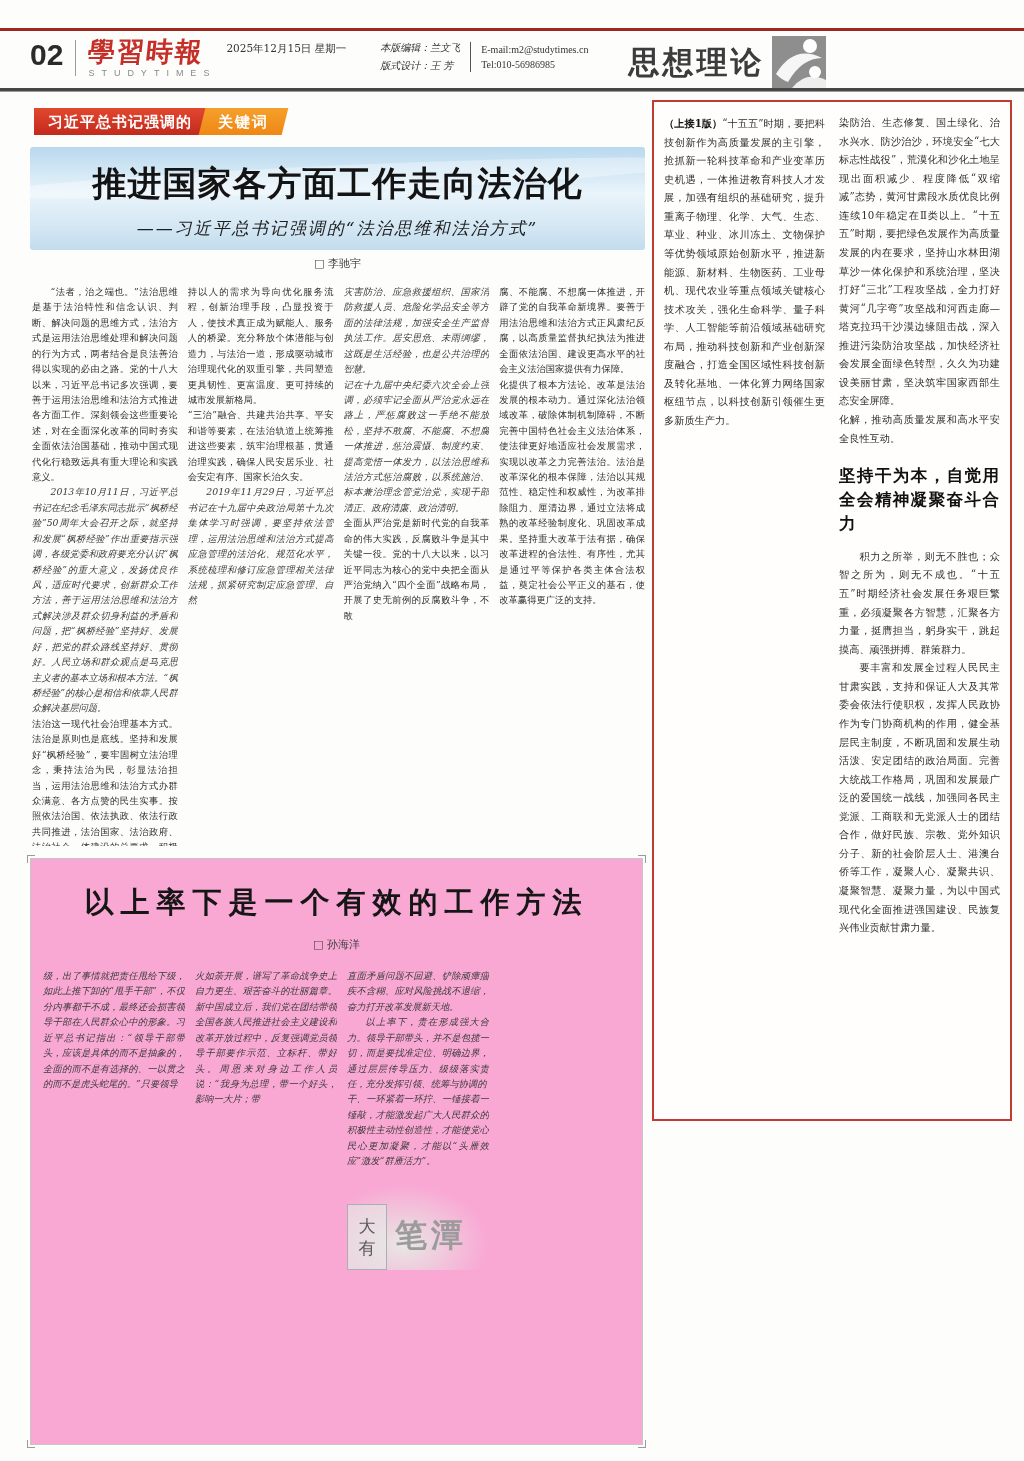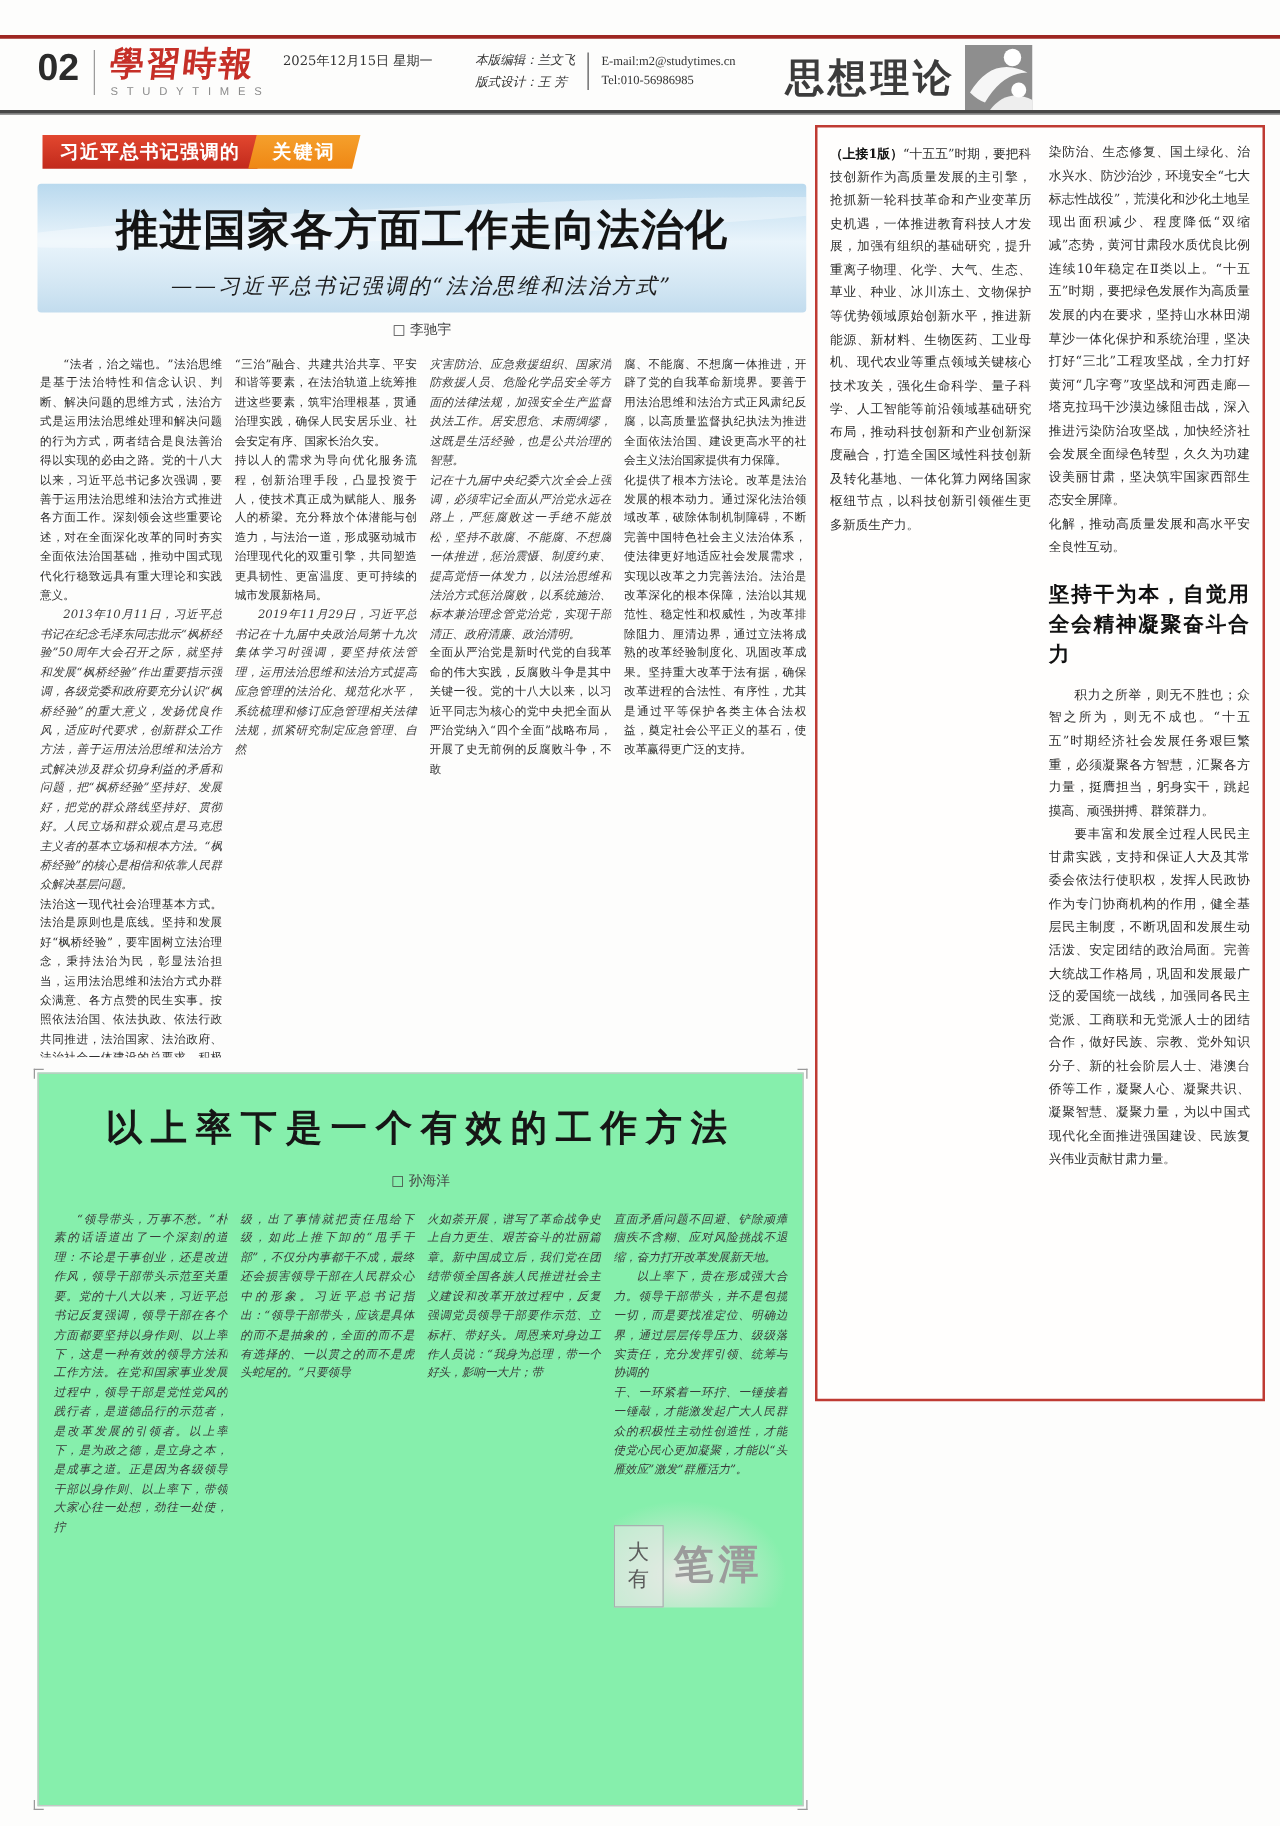--- a/index.html
+++ b/index.html
@@ -40,21 +40,21 @@
   .lead-headline{position:relative;text-align:center;font-size:34px;font-weight:bold;color:#141414;letter-spacing:1px;margin-top:14px;}
   .lead-subtitle{position:relative;text-align:center;font-size:17px;color:#1d1d1d;letter-spacing:2px;margin-top:10px;font-style:italic;}
   .lead-author{position:absolute;top:256px;left:30px;width:615px;text-align:center;font-size:11px;color:#444;}
   
   .art1{position:absolute;top:284px;left:32px;width:613px;height:562px;display:flex;gap:10px;overflow:hidden;}
   .art1 .col{width:146px;overflow:hidden;text-align:justify;font-size:9.3px;line-height:1.66;color:#2e2e2e;}
   .art1 p,.art2 p,.rcol p{margin:0;text-indent:2em;}
   p.noind{text-indent:0;}
   p.kai{font-style:italic;color:#3a3a3a;}
   
-  .art2box{position:absolute;top:858px;left:30px;width:613px;height:587px;border:1px solid #c6c6c6;box-sizing:border-box;background:#86efac;}
+  .art2box{position:absolute;top:858px;left:30px;width:613px;height:587px;border:1px solid #c6c6c6;box-sizing:border-box;background:#f9a8d4;}
   .corner{position:absolute;width:7px;height:7px;border:1px solid #9a9a9a;}
   .c-tl{top:-4px;left:-4px;border-right:none;border-bottom:none;}
   .c-tr{top:-4px;right:-4px;border-left:none;border-bottom:none;}
   .c-bl{bottom:-4px;left:-4px;border-right:none;border-top:none;}
   .c-br{bottom:-4px;right:-4px;border-left:none;border-top:none;}
   .art2title{text-align:center;font-size:29px;font-weight:bold;letter-spacing:7px;color:#161616;margin-top:24px;}
   .art2author{text-align:center;font-size:11px;color:#444;margin-top:14px;}
   .art2{display:flex;gap:10px;margin:16px 12px 0 12px;height:452px;overflow:hidden;}
   .art2 .col{width:142px;overflow:hidden;text-align:justify;font-size:9.3px;line-height:1.66;font-style:italic;color:#3a3a3a;}
   .stamp{display:flex;align-items:flex-end;gap:8px;margin-top:16px;position:relative;
@@ -122,22 +122,22 @@
 </div>
 <div class="lead-author">□ 李驰宇</div>
 
 <div class="art1">
   <div class="col">
       <p>“法者，治之端也。”法治思维是基于法治特性和信念认识、判断、解决问题的思维方式，法治方式是运用法治思维处理和解决问题的行为方式，两者结合是良法善治得以实现的必由之路。党的十八大以来，习近平总书记多次强调，要善于运用法治思维和法治方式推进各方面工作。深刻领会这些重要论述，对在全面深化改革的同时夯实全面依法治国基础，推动中国式现代化行稳致远具有重大理论和实践意义。</p>
       <p class="kai">2013年10月11日，习近平总书记在纪念毛泽东同志批示“枫桥经验”50周年大会召开之际，就坚持和发展“枫桥经验”作出重要指示强调，各级党委和政府要充分认识“枫桥经验”的重大意义，发扬优良作风，适应时代要求，创新群众工作方法，善于运用法治思维和法治方式解决涉及群众切身利益的矛盾和问题，把“枫桥经验”坚持好、发展好，把党的群众路线坚持好、贯彻好。人民立场和群众观点是马克思主义者的基本立场和根本方法。“枫桥经验”的核心是相信和依靠人民群众解决基层问题。</p>
       <p class="noind">法治这一现代社会治理基本方式。法治是原则也是底线。坚持和发展好“枫桥经验”，要牢固树立法治理念，秉持法治为民，彰显法治担当，运用法治思维和法治方式办群众满意、各方点赞的民生实事。按照依法治国、依法执政、依法行政共同推进，法治国家、法治政府、法治社会一体建设的总要求，积极营造办事依法、遇事找法、解决问题用法、化解矛盾靠法的法治环境，努力把社会矛盾预防化解纳入法治轨道。“枫桥经验”在新时代的实践集中体现为党建统领、人民主体、自治法治德治</p>
     </div>
   <div class="col">
+      <p class="noind">持以人的需求为导向优化服务流程，创新治理手段，凸显投资于人，使技术真正成为赋能人、服务人的桥梁。充分释放个体潜能与创造力，与法治一道，形成驱动城市治理现代化的双重引擎，共同塑造更具韧性、更富温度、更可持续的城市发展新格局。</p>
       <p class="noind">“三治”融合、共建共治共享、平安和谐等要素，在法治轨道上统筹推进这些要素，筑牢治理根基，贯通治理实践，确保人民安居乐业、社会安定有序、国家长治久安。</p>
-      <p class="noind">持以人的需求为导向优化服务流程，创新治理手段，凸显投资于人，使技术真正成为赋能人、服务人的桥梁。充分释放个体潜能与创造力，与法治一道，形成驱动城市治理现代化的双重引擎，共同塑造更具韧性、更富温度、更可持续的城市发展新格局。</p>
       <p class="kai">2019年11月29日，习近平总书记在十九届中央政治局第十九次集体学习时强调，要坚持依法管理，运用法治思维和法治方式提高应急管理的法治化、规范化水平，系统梳理和修订应急管理相关法律法规，抓紧研究制定应急管理、自然</p>
     </div>
   <div class="col">
       <p class="kai noind">灾害防治、应急救援组织、国家消防救援人员、危险化学品安全等方面的法律法规，加强安全生产监督执法工作。居安思危、未雨绸缪，这既是生活经验，也是公共治理的智慧。</p>
       <p class="kai noind">记在十九届中央纪委六次全会上强调，必须牢记全面从严治党永远在路上，严惩腐败这一手绝不能放松，坚持不敢腐、不能腐、不想腐一体推进，惩治震慑、制度约束、提高觉悟一体发力，以法治思维和法治方式惩治腐败，以系统施治、标本兼治理念管党治党，实现干部清正、政府清廉、政治清明。</p>
       <p class="noind">全面从严治党是新时代党的自我革命的伟大实践，反腐败斗争是其中关键一役。党的十八大以来，以习近平同志为核心的党中央把全面从严治党纳入“四个全面”战略布局，开展了史无前例的反腐败斗争，不敢</p>
     </div>
   <div class="col">
       <p class="noind">腐、不能腐、不想腐一体推进，开辟了党的自我革命新境界。要善于用法治思维和法治方式正风肃纪反腐，以高质量监督执纪执法为推进全面依法治国、建设更高水平的社会主义法治国家提供有力保障。</p>
       <p class="noind">化提供了根本方法论。改革是法治发展的根本动力。通过深化法治领域改革，破除体制机制障碍，不断完善中国特色社会主义法治体系，使法律更好地适应社会发展需求，实现以改革之力完善法治。法治是改革深化的根本保障，法治以其规范性、稳定性和权威性，为改革排除阻力、厘清边界，通过立法将成熟的改革经验制度化、巩固改革成果。坚持重大改革于法有据，确保改革进程的合法性、有序性，尤其是通过平等保护各类主体合法权益，奠定社会公平正义的基石，使改革赢得更广泛的支持。</p>
@@ -145,23 +145,20 @@
 </div>
 
 <div class="art2box">
   <span class="corner c-tl"></span>
   <span class="corner c-tr"></span>
   <span class="corner c-bl"></span>
   <span class="corner c-br"></span>
   <div class="art2title">以上率下是一个有效的工作方法</div>
   <div class="art2author">□ 孙海洋</div>
   <div class="art2">
-    <div class="col">
-        <p>“领导带头，万事不愁。”朴素的话语道出了一个深刻的道理：不论是干事创业，还是改进作风，领导干部带头示范至关重要。党的十八大以来，习近平总书记反复强调，领导干部在各个方面都要坚持以身作则、以上率下，这是一种有效的领导方法和工作方法。在党和国家事业发展过程中，领导干部是党性党风的践行者，是道德品行的示范者，是改革发展的引领者。以上率下，是为政之德，是立身之本，是成事之道。正是因为各级领导干部以身作则、以上率下，带领大家心往一处想，劲往一处使，拧</p>
-      </div>
     <div class="col">
         <p class="noind">级，出了事情就把责任甩给下级，如此上推下卸的“甩手干部”，不仅分内事都干不成，最终还会损害领导干部在人民群众心中的形象。习近平总书记指出：“领导干部带头，应该是具体的而不是抽象的，全面的而不是有选择的、一以贯之的而不是虎头蛇尾的。”只要领导</p>
       </div>
     <div class="col">
         <p class="noind">火如荼开展，谱写了革命战争史上自力更生、艰苦奋斗的壮丽篇章。新中国成立后，我们党在团结带领全国各族人民推进社会主义建设和改革开放过程中，反复强调党员领导干部要作示范、立标杆、带好头。周恩来对身边工作人员说：“我身为总理，带一个好头，影响一大片；带</p>
       </div>
     <div class="col">
       <div>
           <p class="noind">直面矛盾问题不回避、铲除顽瘴痼疾不含糊、应对风险挑战不退缩，奋力打开改革发展新天地。</p>
           <p>以上率下，贵在形成强大合力。领导干部带头，并不是包揽一切，而是要找准定位、明确边界，通过层层传导压力、级级落实责任，充分发挥引领、统筹与协调的</p>

